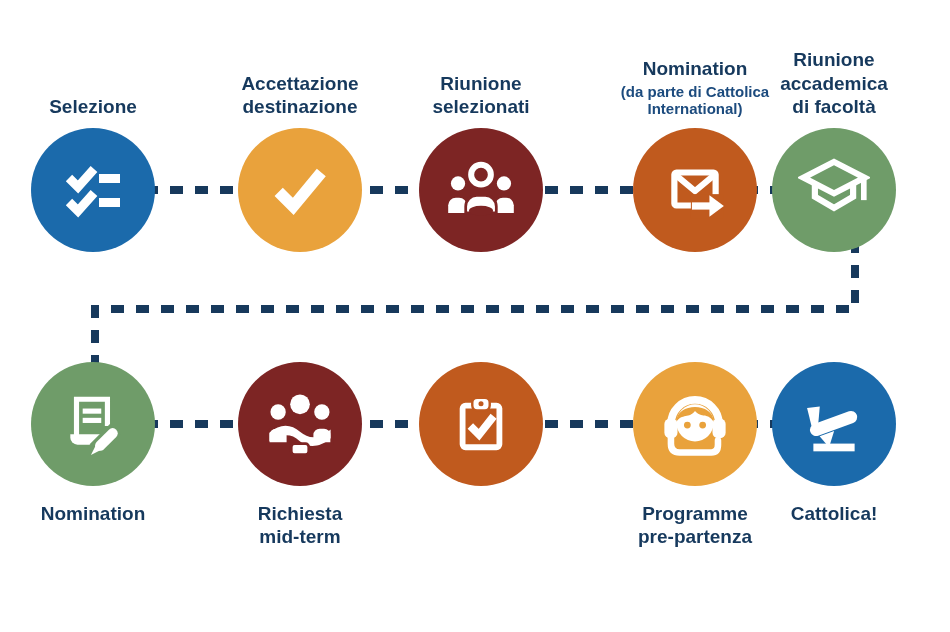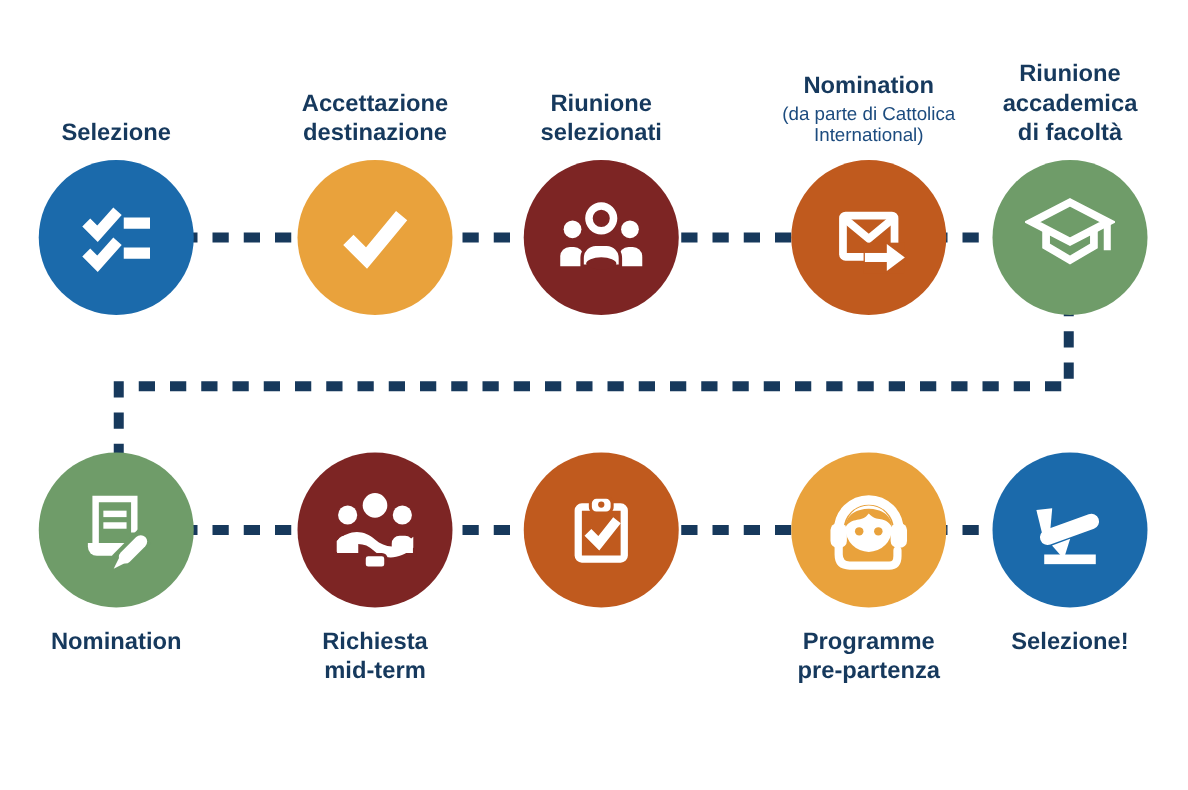--- a/index.html
+++ b/index.html
@@ -2,42 +2,42 @@
 <html><head>
 <meta charset="utf-8">
 <style>
   html,body{margin:0;padding:0;background:#fff;}
   .canvas{
     position:relative;width:950px;height:632px;background:#ffffff;
     font-family:"Liberation Sans",sans-serif;overflow:hidden;
   }
   .connectors{position:absolute;top:0;left:0;width:950px;height:632px;}
   .col{position:absolute;top:0;height:632px;width:180px;}
-  .col1{left:3px}.col2{left:210px}.col3{left:391px}.col4{left:605px}.col5{left:766px}
+  .col1{left:3px}.col2{left:210px}.col3{left:391px}.col4{left:605px}.col5{left:744px}
   .circle{
     position:absolute;left:28px;width:124px;height:124px;border-radius:50%;
     display:flex;align-items:center;justify-content:center;
   }
   .circle.top{top:128px}
   .circle.bottom{top:362px}
   .bg-blue{background:#1B6AAB}
   .bg-amber{background:#E9A23C}
   .bg-maroon{background:#7D2524}
   .bg-orange{background:#C05A1E}
   .bg-green{background:#6F9C69}
   .label{
     position:absolute;left:-12px;right:-12px;text-align:center;
     color:#16395D;font-weight:bold;font-size:19px;line-height:1.22;
   }
   .label.top{top:28px;height:90px;display:flex;flex-direction:column;align-items:center;justify-content:flex-end;}
   .label.bottom{top:502px;}
   .main{display:block;margin:0 auto;}
   .w100{max-width:100px}.w118{max-width:118px}.w120{max-width:120px}
   .w124{max-width:124px}.w140{max-width:140px}.w150{max-width:150px}.w160{max-width:160px}
-  .sub{display:block;font-weight:normal;font-size:15px;line-height:1.18;color:#1C4B7E;margin-top:2px;}
+  .sub{display:block;font-weight:bold;font-size:15px;line-height:1.18;color:#1C4B7E;margin-top:2px;}
   .circle svg{display:block}
 </style>
 </head>
 <body>
 
 <div class="canvas">
 
   <svg class="connectors" viewBox="0 0 950 632">
     <path d="M95,190 H855" fill="none" stroke="#17395C" stroke-width="8" stroke-dasharray="13 12"></path>
     <path d="M855,190 V309 H95 V424" fill="none" stroke="#17395C" stroke-width="8" stroke-dasharray="13 12"></path>
@@ -190,17 +190,17 @@
           <g transform="rotate(-20 30 30)">
             <rect x="7" y="26" width="48" height="12" rx="6" fill="#fff"></rect>
             <polygon points="12,9 24,12 17,27 10,27" fill="#fff"></polygon>
             <polygon points="14,39 29,39 19,52" fill="#fff"></polygon>
           </g>
           <rect x="12" y="51" width="40" height="7.5" fill="#fff"></rect>
         </svg>
       </span>
     </div>
     <div class="label bottom">
-      <span class="main w160">Selezione!</span>
+      <span class="main w160">Cattolica!</span>
     </div>
   </div>
 
 </div>
 
 </body></html>

